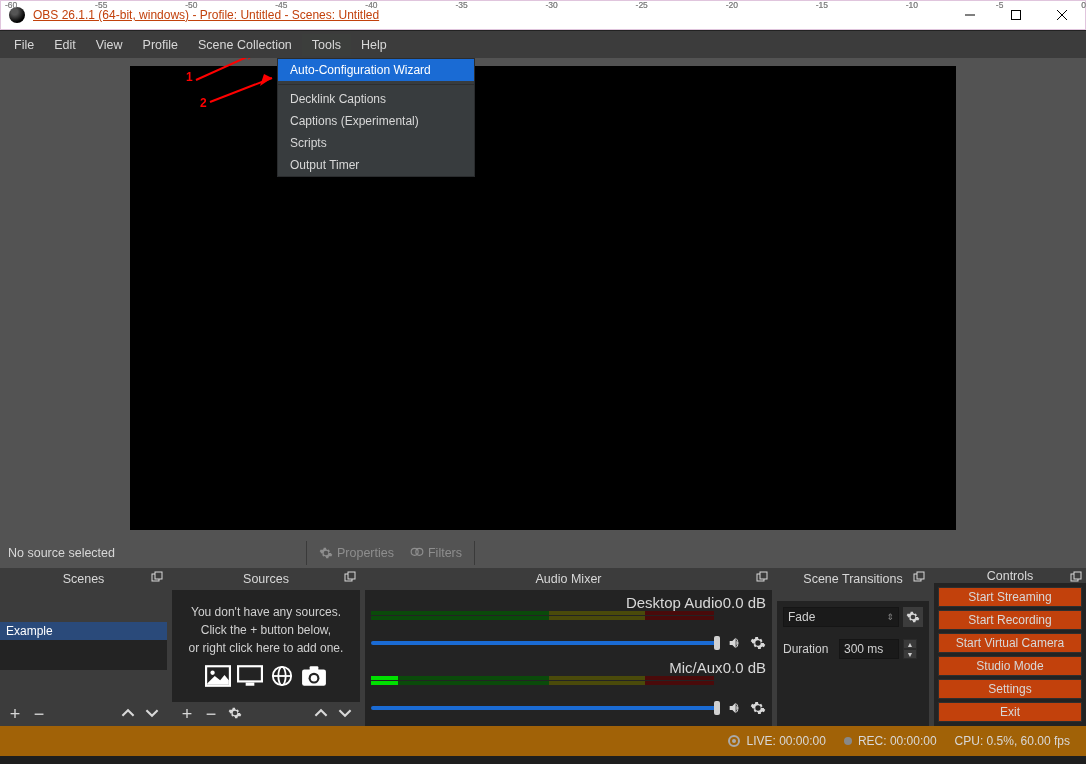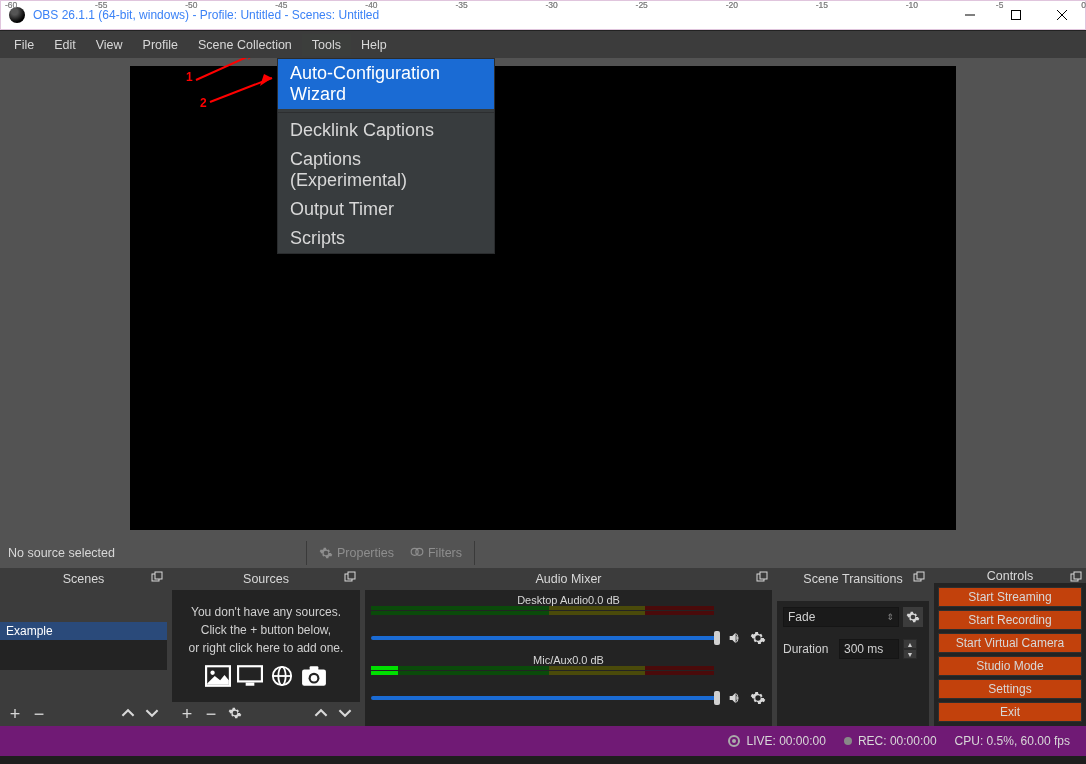--- a/index.html
+++ b/index.html
@@ -1,33 +1,33 @@
 <!DOCTYPE html>
 <html><head>
 <meta charset="utf-8">
 <style>
 * { margin: 0; padding: 0; box-sizing: border-box; font-family: "Segoe UI", Tahoma, sans-serif; }
 body { background: #1e1e1e; width: 1086px; height: 764px; overflow: hidden; user-select: none; }
 
 
 .titlebar { height: 30px; background: #fff; display: flex; align-items: center; padding: 0 0 0 8px; border: 1px solid #e0c5dd; }
 .titlebar .logo { width: 16px; height: 16px; border-radius: 50%; background: radial-gradient(circle at 35% 30%, #555 20%, #000 70%); margin-right: 8px; }
-.titlebar .title { font-size: 12px; color: #3b82f6; flex: 1; }
+.titlebar .title { font-size: 12px; color: #c2410c; flex: 1; text-decoration: underline; }
 .titlebar .winbtns { display: flex; height: 100%; }
 .titlebar .winbtn { width: 46px; display: flex; align-items: center; justify-content: center; font-size: 14px; }
 .titlebar .winbtn svg { stroke: #000; }
 
 
 .menubar { height: 28px; background: #3c3c3c; display: flex; align-items: center; padding: 0 4px; border-top: 1px solid #222; }
 .menubar .menuitem { color: #d8d8d8; font-size: 12.5px; padding: 4px 10px; cursor: default; }
 .menubar .menuitem.open { background: #3c3e3c; }
 
 
 .dropdown { position: absolute; left: 277px; top: 58px; background: #383c3e; border: 1px solid #2a2c2e; z-index: 100; padding: 0; }
-.dropdown .ditem { color: #d8d8d8; font-size: 18px; padding: 4px 16px 4px 12px; width: 216px; }
+.dropdown .ditem { color: #d8d8d8; font-size: 12px; padding: 4px 16px 4px 12px; width: 196px; }
 .dropdown .ditem.hl { background: #1a6bd4; color: #fff; }
 .dropdown .dsep { height: 1px; background: #2c2e30; margin: 3px 0; }
 
 
 .preview-region { height: 480px; background: #535353; position: relative; display:flex; align-items:center; justify-content:center; }
 .preview-black { width: 826px; height: 464px; background: #000; }
 
 
 .annot { position:absolute; pointer-events:none; }
 .annot-label { color:#ff0000; font-size:12px; font-weight:bold; }
@@ -52,21 +52,21 @@
 .scene-item { background:#2a4a7a; color:#fff; font-size:12px; padding: 2px 6px; }
 
 .sources { width: 188px; }
 .sources-empty { flex:1; display:flex; flex-direction:column; align-items:center; justify-content:center; color:#d0d0d0; font-size:12px; text-align:center; padding:0 10px; gap:4px; }
 .sources-icons { display:flex; gap:6px; margin-top:6px; }
 .sources-icons .ic { width:26px; height:22px; }
 
 .mixer { flex:1; }
 .mixer-body { padding: 4px 6px 0 6px; gap:2px; }
 .mix-row { margin-bottom:6px; }
-.mix-head { display:flex; justify-content:center; color:#d8d8d8; font-size:11px; }
+.mix-head { display:flex; justify-content:flex-end; color:#d8d8d8; font-size:15px; }
 .meter-scale { position:absolute; top:0; left:5px; right:0; display:flex; justify-content:space-between; color:#888; font-size:8.5px; }
 .meter-bars { position:absolute; top:0; left:0; right:52px; height:10px; display:flex; flex-direction:column; gap:1px; }
 .meter-bar { height:4px; background:linear-gradient(to right,#0a4a0a 0%,#0a4a0a 52%,#4a4a0a 52%,#4a4a0a 80%,#4a0a0a 80%,#4a0a0a 100%); position:relative;}
 .meter-bar .fill { position:absolute; left:0; top:0; height:100%; background:linear-gradient(to right,#00e000 0%,#00e000 100%);}
 .slider-row { display:flex; align-items:center; gap:6px; margin-top:14px; }
 .slider-track { flex:1; height:4px; background:#1a6bd4; border-radius:2px; position:relative; }
 .slider-thumb { position:absolute; right:0; top:-5px; width:6px; height:14px; background:#d0d0d0; border-radius:2px; }
 .slider-icons { display:flex; gap:6px; }
 .slider-icons svg { fill:#d8d8d8; }
 
@@ -78,21 +78,21 @@
 .trans-label { color:#d0d0d0; font-size:12px; width:52px;}
 .spinbox { width:60px; background:#1a1a1a; color:#d0d0d0; font-size:12px; padding:2px 4px; height:20px; display:flex; align-items:center; border:1px solid #151515;}
 .spinbtns { width:14px; height:20px; display:flex; flex-direction:column;}
 .spinbtns div { flex:1; background:#3a3a3a; display:flex; align-items:center; justify-content:center; font-size:7px; color:#ccc; border:1px solid #2a2a2a;}
 
 .controls { width: 152px; }
 .controls-body { padding:4px; gap:3px; display:flex; flex-direction:column; }
 .ctrl-btn { background:#c2410c; color:#d8d8d8; font-size:12px; height:20px; display:flex; align-items:center; justify-content:center; border:1px solid #2e2e2e;}
 
 
-.statusbar { height:30px; background:#701a75; display:flex; align-items:center; justify-content:flex-end; gap:18px; padding:0 16px; color:#d8d8d8; font-size:12px; }
+.statusbar { height:30px; background:#a16207; display:flex; align-items:center; justify-content:flex-end; gap:18px; padding:0 16px; color:#d8d8d8; font-size:12px; }
 .statusbar .sitem { display:flex; align-items:center; gap:6px;}
 .dot { width:8px; height:8px; border-radius:50%; background:#888;}
 .live-ic { width:12px; height:12px; border:2px solid #aaa; border-radius:50%; position:relative;}
 .live-ic::after { content:''; position:absolute; inset:2px; border-radius:50%; background:#aaa;}
 
 .popicon svg, .footer-ic svg { fill:#d8d8d8; }
 </style>
 </head>
 <body>
 
@@ -142,22 +142,22 @@
     <polygon points="72,8 60,16 64,4" fill="#ff0000"></polygon>
   </svg>
   <div class="annot annot-label" style="left:200px; top:38px;">2</div>
 </div>
 
 <div class="dropdown">
   <div class="ditem hl">Auto-Configuration Wizard</div>
   <div class="dsep"></div>
   <div class="ditem">Decklink Captions</div>
   <div class="ditem">Captions (Experimental)</div>
+  <div class="ditem">Scripts</div>
   <div class="ditem">Output Timer</div>
-  <div class="ditem">Scripts</div>
 </div>
 
 <div class="midbar">
   <div class="status">No source selected</div>
   <div class="sep"></div>
   <div class="tbtn">
     <svg width="14" height="14" viewBox="0 0 24 24">
         <path d="M12 8a4 4 0 100 8 4 4 0 000-8zm9 4a7 7 0 01-.1 1.2l2 1.6-2 3.4-2.4-1a7 7 0 01-2 1.2l-.4 2.6h-4l-.4-2.6a7 7 0 01-2-1.2l-2.4 1-2-3.4 2-1.6A7 7 0 013 12a7 7 0 01.1-1.2l-2-1.6 2-3.4 2.4 1a7 7 0 012-1.2L8 3h4l.4 2.6a7 7 0 012 1.2l2.4-1 2 3.4-2 1.6c.1.4.2.8.2 1.2z"></path>
       </svg>
     <span>Properties</span>

